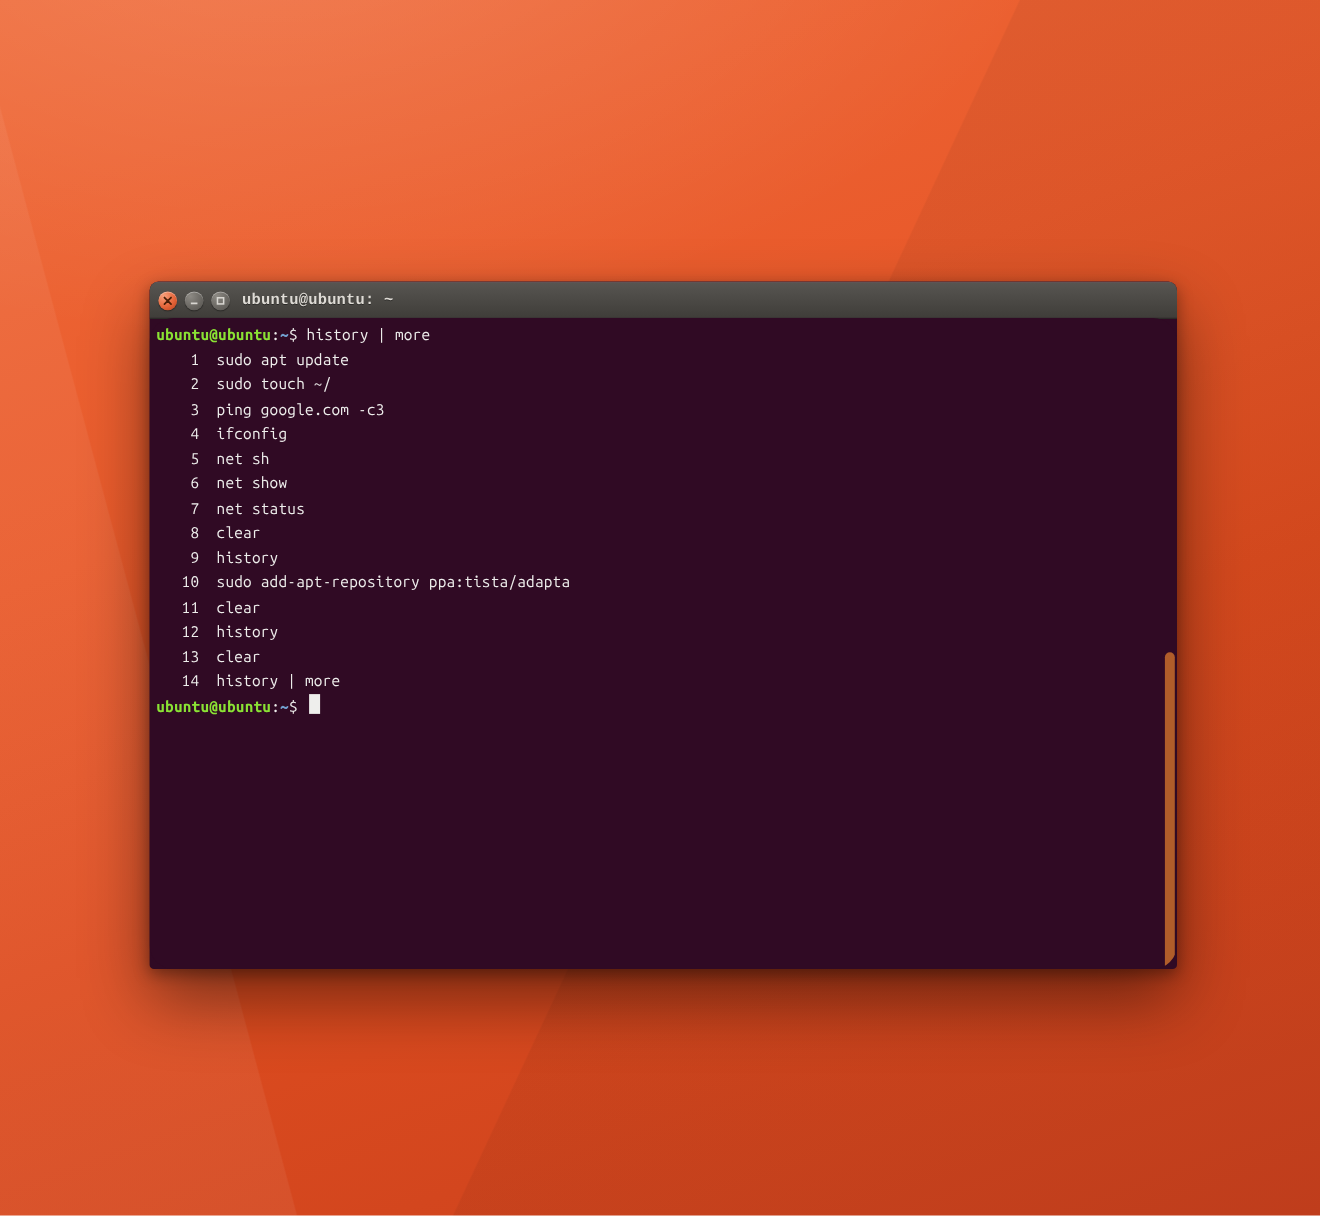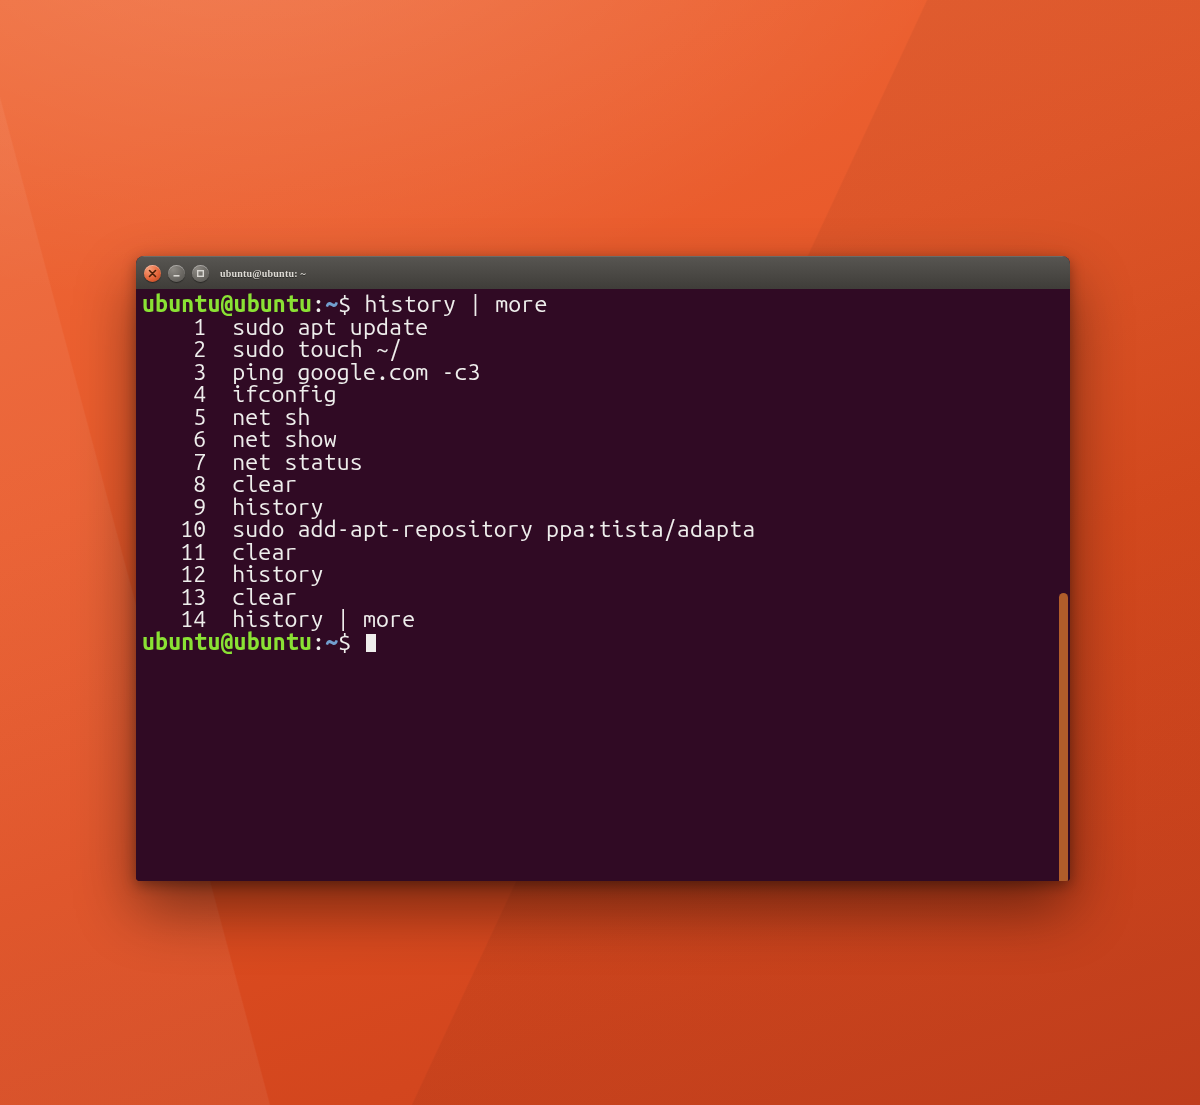--- a/index.html
+++ b/index.html
@@ -37,34 +37,35 @@
   .win-btn{
     width:17px;height:17px;border-radius:50%;
     box-shadow:inset 0 1px 0 rgba(255,255,255,0.35), 0 1px 1px rgba(0,0,0,0.4);
     display:flex;align-items:center;justify-content:center;
     font-size:10px;line-height:1;color:#3a210a;
   }
   .btn-close{background:radial-gradient(circle at 30% 25%,#f7a07b,#e5653a 55%,#b8411c);}    
   .btn-min  {background:radial-gradient(circle at 30% 25%,#8d8a84,#6c6964 55%,#55534f);color:#cfcdc8;}
   .btn-max  {background:radial-gradient(circle at 30% 25%,#8d8a84,#6c6964 55%,#55534f);color:#cfcdc8;}
   .titlebar-title{
-    font-family:Liberation Serif, serif;
-    font-size:10px;font-weight:600;color:#dedbd5;margin-left:4px;letter-spacing:0.2px;
+    font-family:Liberation Mono, monospace;
+    font-size:14px;font-weight:600;color:#dedbd5;margin-left:4px;letter-spacing:0.2px;
     text-shadow:0 1px 0 rgba(0,0,0,0.4);
   }
 
   .term-body{
     position:absolute;left:0;right:0;top:33px;bottom:0;
     background:#300a24;
     color:#eeeeec;
-    font-size:23px;
+    font-size:14px;
     line-height:22.5px;
     padding:4px 6px 6px 6px;
     letter-spacing:0.2px;
     overflow:hidden;
+    border-radius:22px;
   }
   .term-body pre{margin:0;font-family:inherit;}
   .scroll-thumb{
     position:absolute;right:2px;width:9px;top:304px;height:310px;
     background:#b05d2a;border-radius:5px;
   }
   .prompt-user{color:#8ae234;font-weight:bold;}
   .prompt-path{color:#729fcf;font-weight:bold;}
   .prompt-dollar{color:#eeeeec;}
   .row{white-space:pre;}

